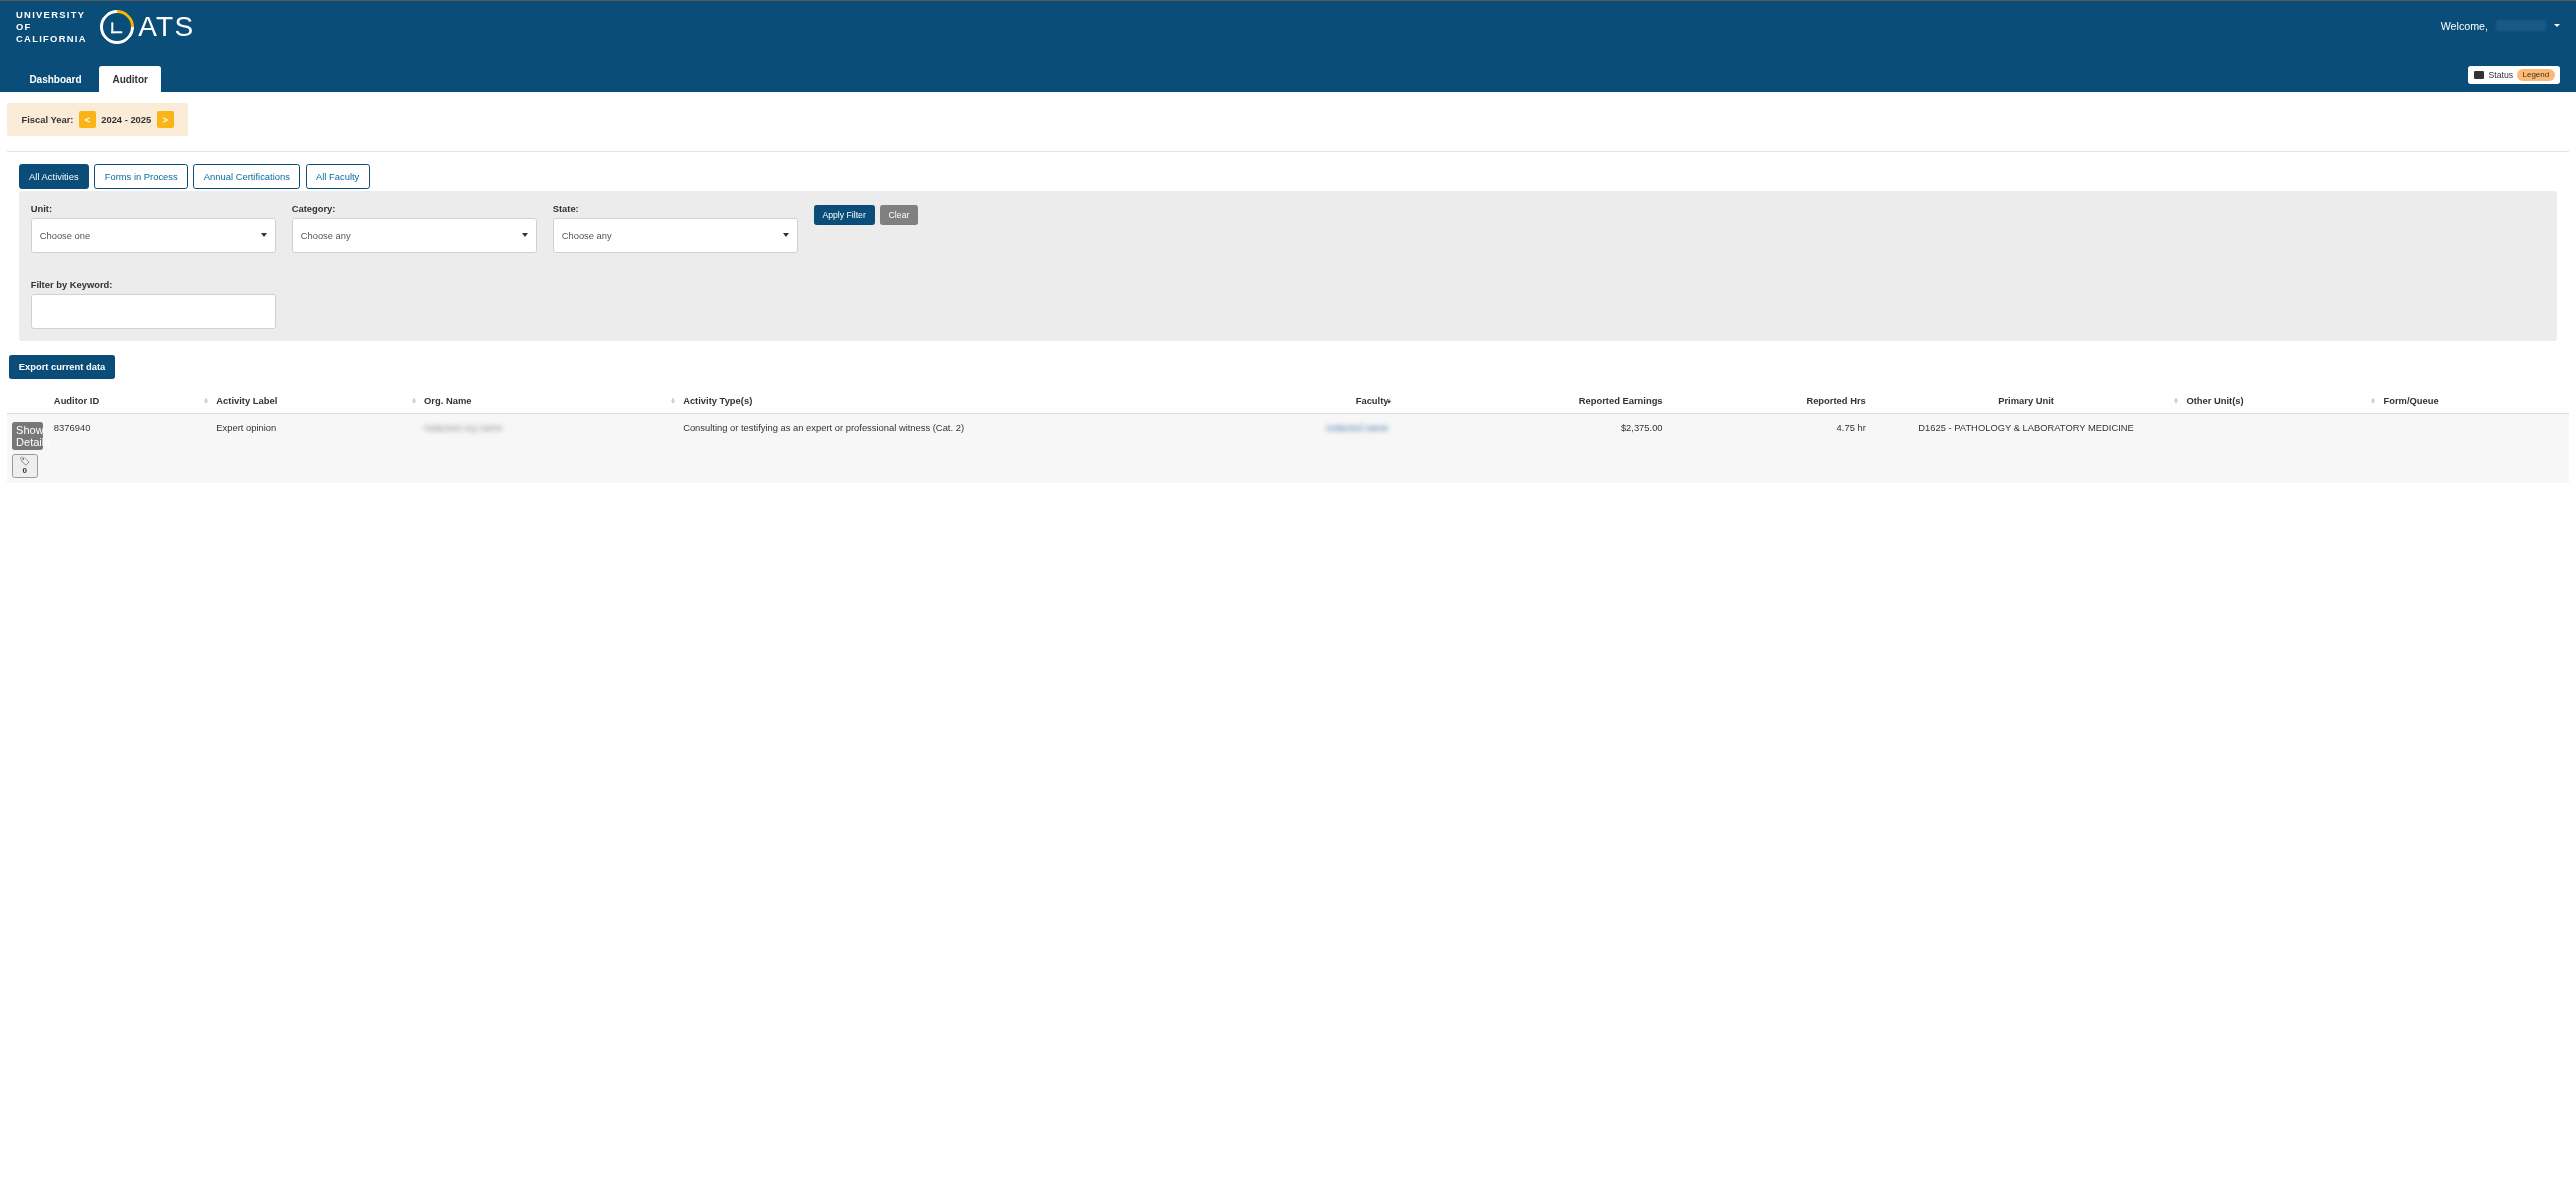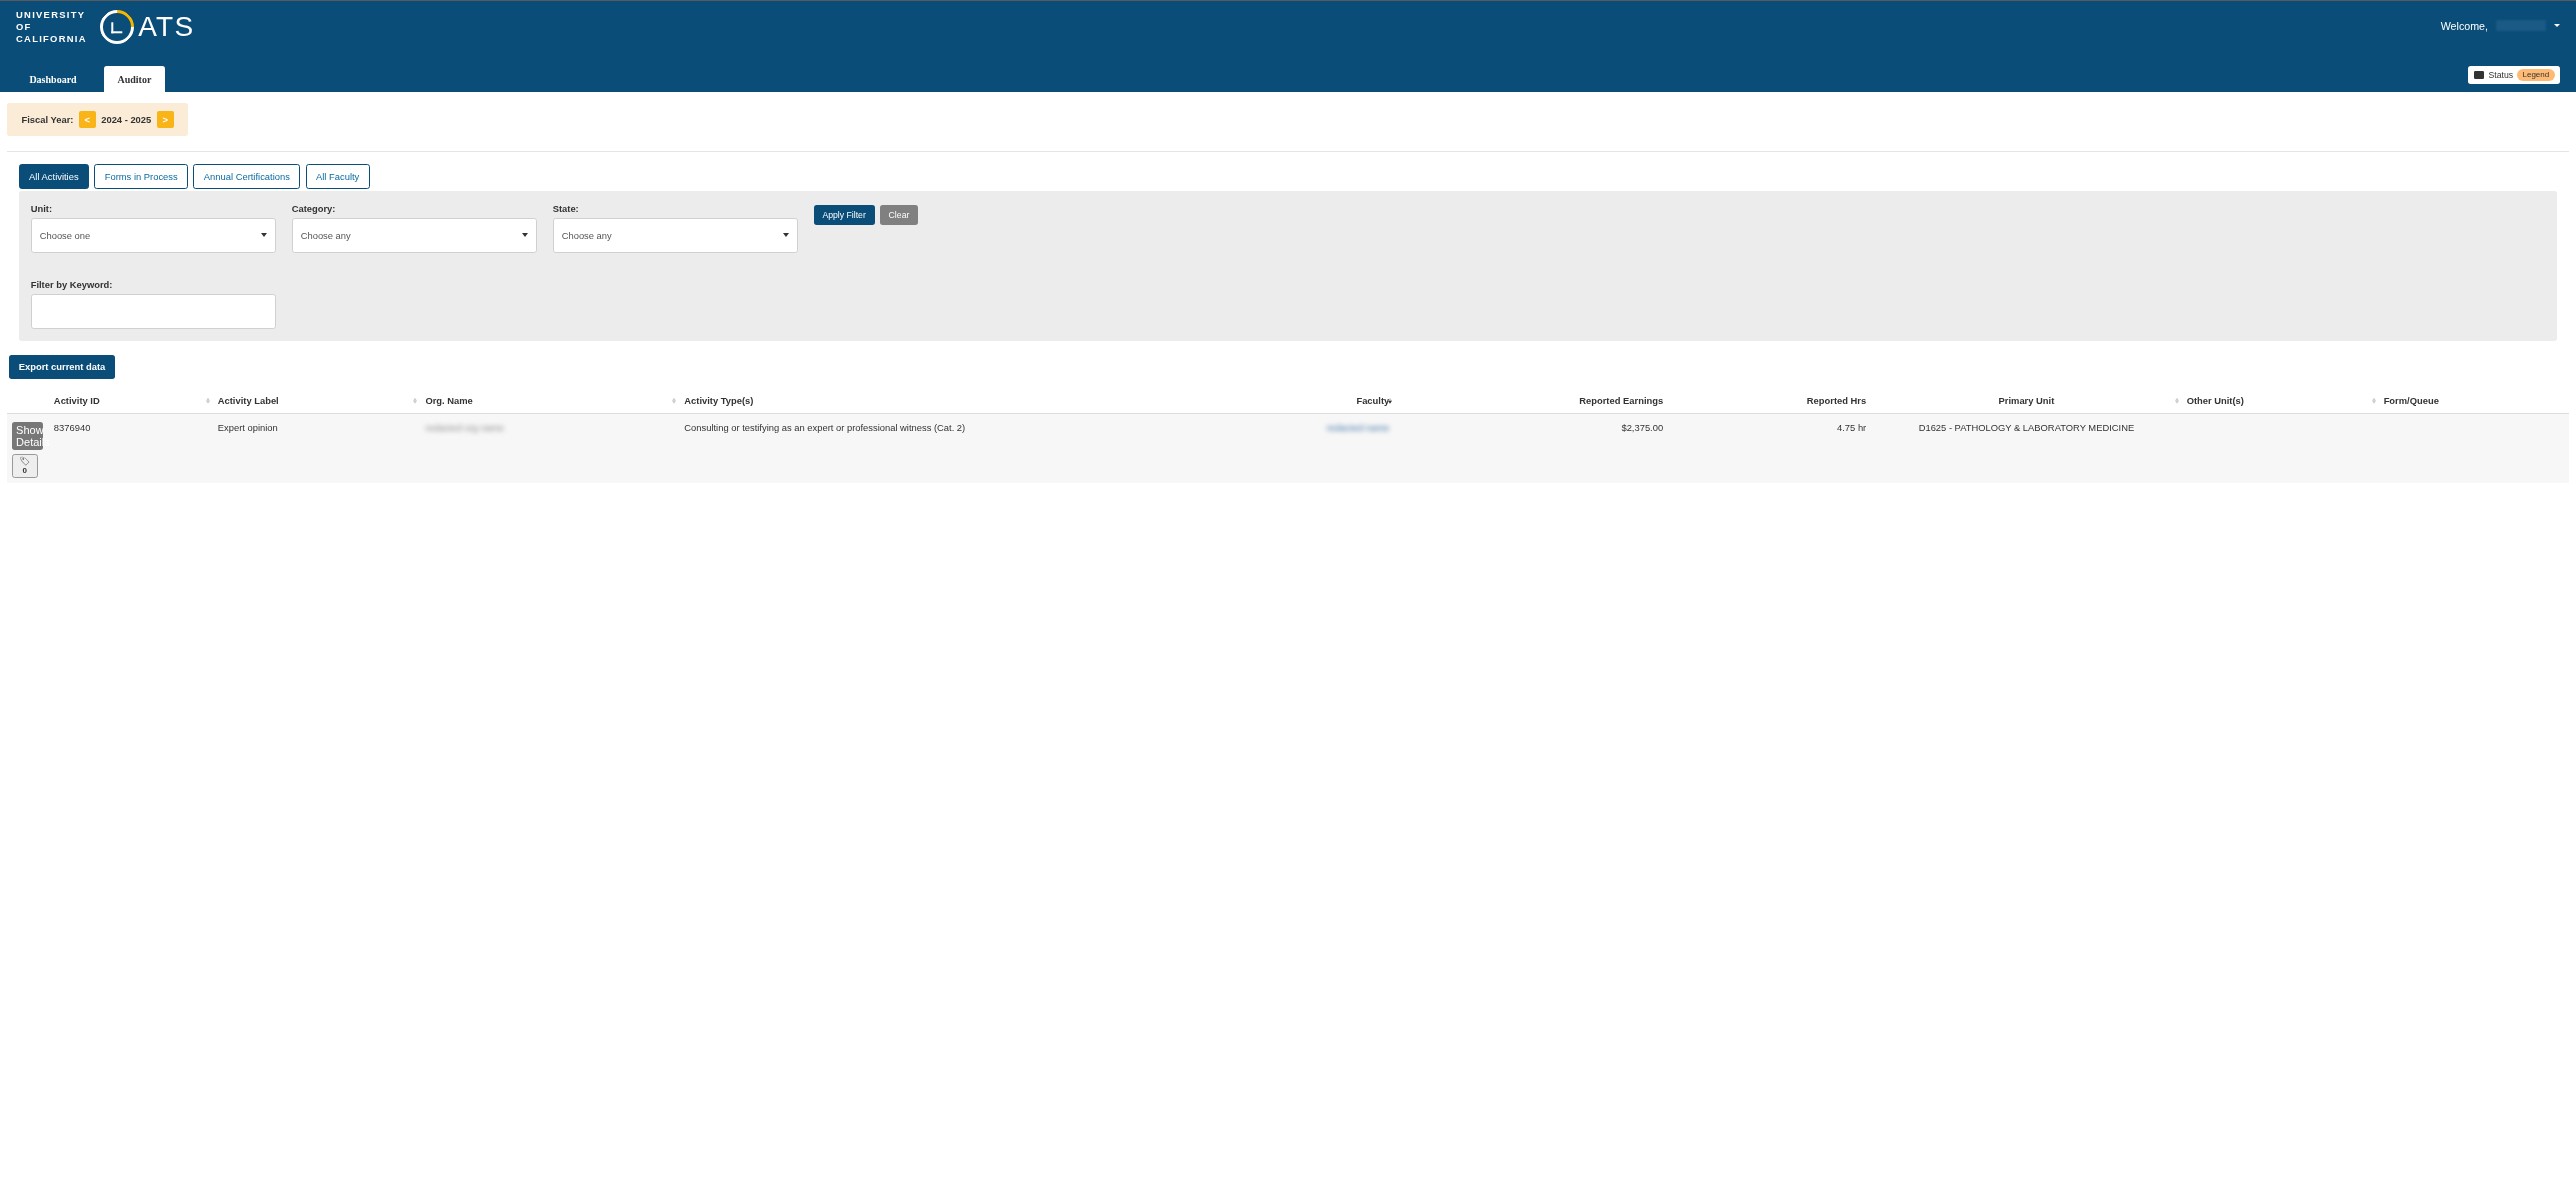--- a/index.html
+++ b/index.html
@@ -81,22 +81,21 @@
     border-right: 3.4px solid transparent;
     border-top: 3.4px solid #fff;
   }
   .nav-row {
     display: flex;
     align-items: flex-end;
     justify-content: space-between;
   }
   .tabs-nav {
     display: flex;
-    gap: 14px;
-    font-family: Liberation Serif, serif;
+    gap: 4px;
   }
   .tab-item {
     padding: 7.4px 13.4px;
     color: #fff;
     font-weight: bold;
     font-size: 10px;
     cursor: pointer;
   }
   .tab-item.active {
     background: #fff;
@@ -429,21 +428,21 @@
   <div class="export-row">
     <button class="btn-export">Export current data</button>
   </div>
 
 
   <table class="data-table">
     <thead>
       <tr>
         <th class="details-cell"></th>
         <th>
-          <span>Activity ID</span>
+          <span>Auditor ID</span>
           <span class="sort-icon">
                 <span class="up"></span>
                 <span class="down"></span>
               </span>
         </th>
         <th>
           <span>Activity Label</span>
           <span class="sort-icon">
                 <span class="up"></span>
                 <span class="down"></span>

